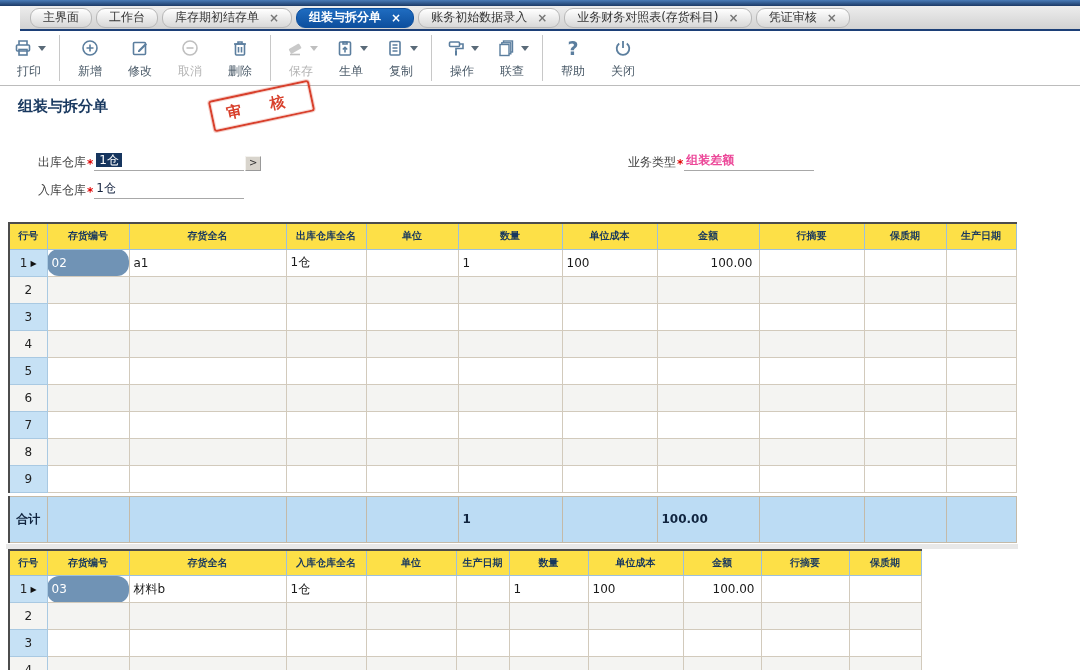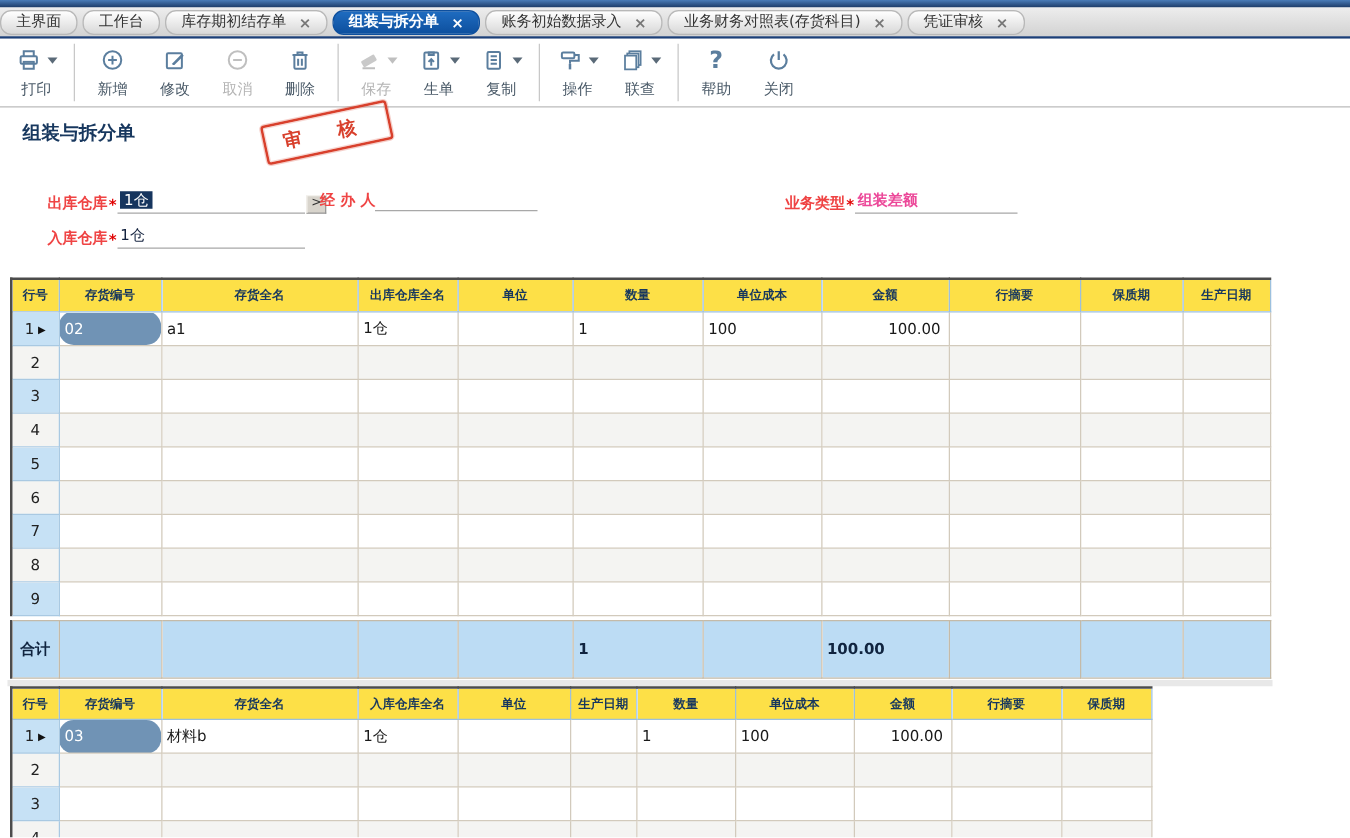--- a/index.html
+++ b/index.html
@@ -5,21 +5,21 @@
   * { margin:0; padding:0; box-sizing:border-box; }
   html,body { width:1080px; height:670px; }
   body { font-family:"DejaVu Sans", sans-serif; background:#fff; }
   .screen { position:relative; width:1080px; height:670px; overflow:hidden; background:#fff; }
 
   
   .topstrip { height:6px; background:linear-gradient(#4a7cb8, #1c3a66); }
 
   
   .tabbar { height:25px; background:linear-gradient(#ededed, #d2d2d2); border-bottom:2px solid #1c3f77;
-            display:flex; align-items:center; padding-left:0; gap:4px; }
+            display:flex; align-items:center; padding-left:10px; gap:4px;margin-left:20px; }
   .tab { display:inline-flex; align-items:center; height:20px; padding:0 12px; border-radius:9px;
          background:linear-gradient(#ffffff, #d8d8d8); border:1px solid #b8b8b8; font-size:12px; color:#333;
          cursor:default; white-space:nowrap; }
   .tab.active { background:linear-gradient(#1f6cc0, #0d4f9e); border-color:#0d4f9e; color:#fff; font-weight:bold; }
   .tab .x { margin-left:10px; font-size:12px; font-weight:bold; color:#777; line-height:1; }
   .tab.active .x { color:#fff; }
 
   
   .toolbar { height:55px; background:#fff; border-bottom:1px solid #bcbcbc; display:flex; align-items:center; padding-left:4px; }
   .tbtn { display:flex; flex-direction:column; align-items:center; justify-content:center; min-width:50px; padding:2px 4px; height:50px; }
@@ -38,21 +38,21 @@
   
   .page-title { position:absolute; left:18px; top:97px; font-size:15px; font-weight:bold; color:#17375e; }
   .stamp { position:absolute; left:210px; top:90px; padding:5px 14px 4px 14px; border:2px solid #d8402c;
            border-radius:3px; transform:rotate(-12deg); color:#d8402c; font-size:15px; font-weight:bold;
            letter-spacing:12px; box-shadow:0 0 0 1px rgba(216,64,44,.25), inset 0 0 0 1px rgba(216,64,44,.2);
            white-space:nowrap; }
 
   
   .form { position:absolute; top:148px; left:0; width:1080px; height:64px; font-size:12px; }
   .field { position:absolute; display:flex; align-items:flex-end; }
-  .flabel { color:#ef4444; white-space:pre;font-weight:bold; }
+  .flabel { color:#404040; white-space:pre; }
   .req { color:#e00000; font-weight:bold; margin:0 1px; }
   .fval { border-bottom:1px solid #a8a8a8; color:#14233f; padding:0 2px 1px 2px; min-height:16px; white-space:nowrap; }
   .fval.bold { font-weight:bold; color:#ec4899; }
   .chip { background:#16355e; color:#fff; padding:0 3px; }
   .browse-btn { width:16px; height:15px; margin-left:1px; background:#d8d4cc; border:1px solid #999;
                 border-top-color:#f4f2ee; border-left-color:#f4f2ee; font-size:10px; color:#333; line-height:12px;
                 text-align:center; cursor:pointer; }
 
   
   .tables { position:absolute; top:222px; left:8px; }
@@ -257,24 +257,20 @@
 
   <div class="page-title">组装与拆分单</div>
   <div class="stamp">审 核</div>
 
   <div class="form">
     <div class="field" style="left:38px; top:4px;">
       <span class="flabel">出库仓库</span>
         <span class="req">*</span>
         <span class="fval" style="width:150px;"><span class="chip">1仓</span></span>
         <span class="browse-btn">&gt;</span>
-    </div>
-    <div class="field" style="left:256px; top:4px;">
-      <span class="flabel">经 办 人</span>
-        <span class="fval" style="width:130px;"></span>
     </div>
     <div class="field" style="left:628px; top:4px;">
       <span class="flabel">业务类型</span>
         <span class="req">*</span>
         <span class="fval bold" style="width:130px;">组装差额</span>
     </div>
     <div class="field" style="left:38px; top:32px;">
       <span class="flabel">入库仓库</span>
         <span class="req">*</span>
         <span class="fval" style="width:150px;">1仓</span>

